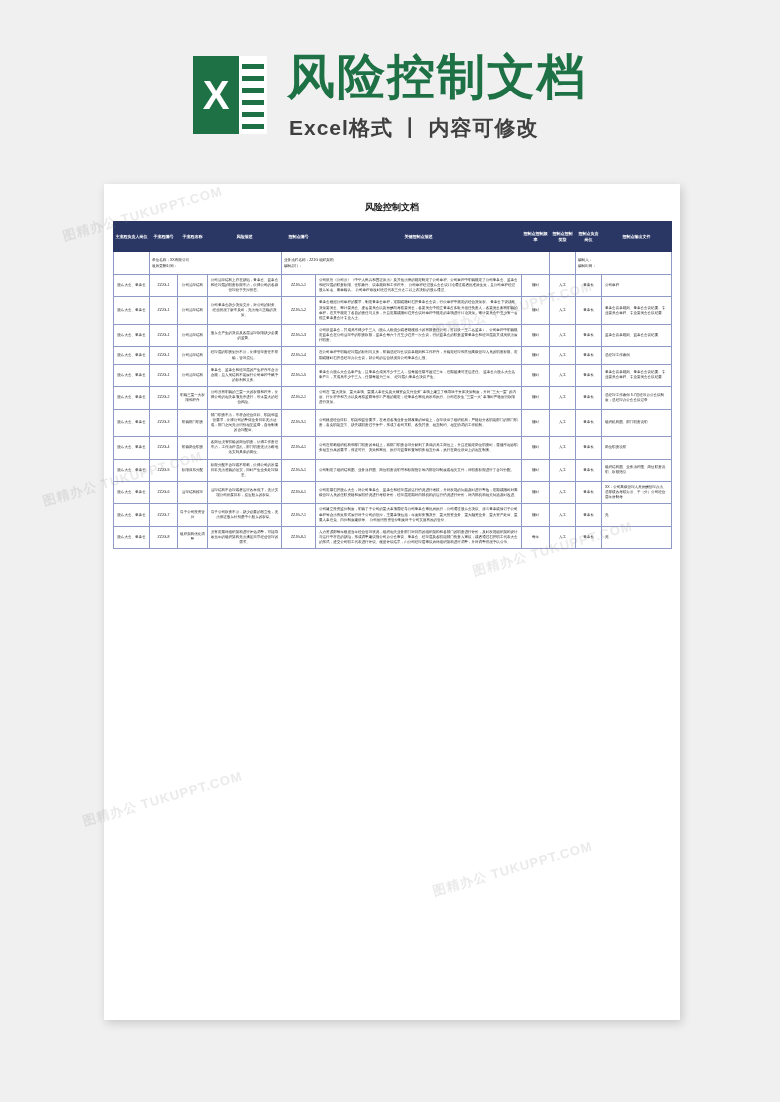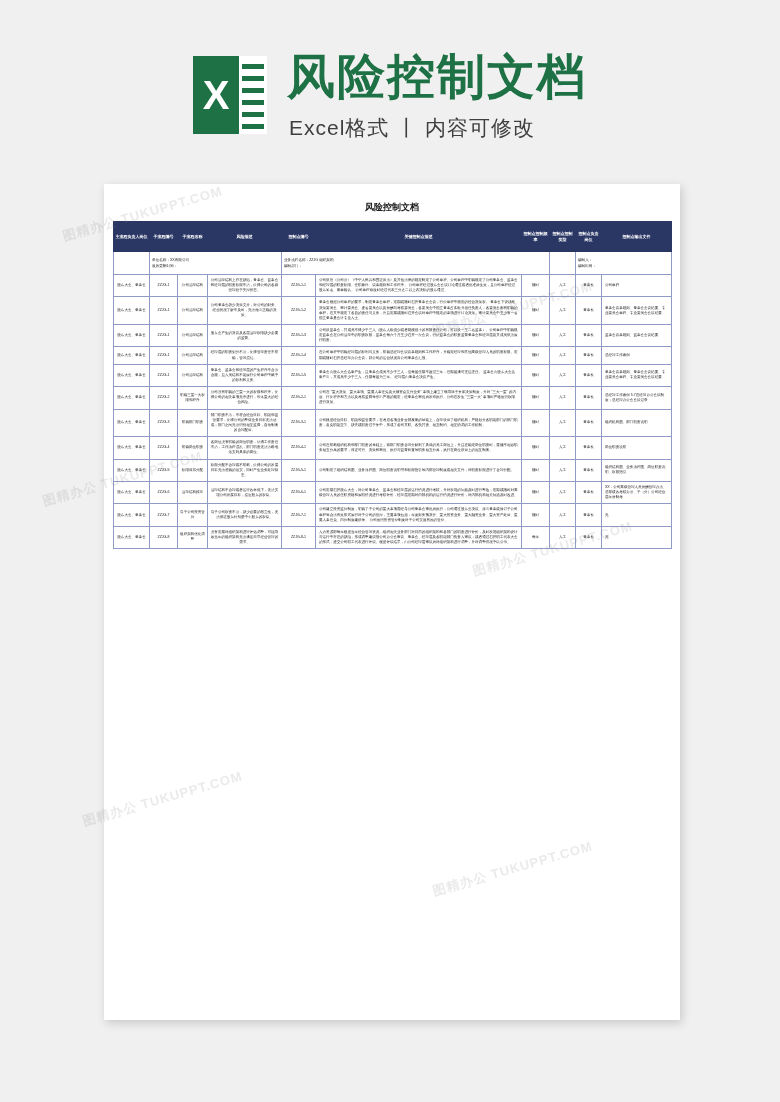--- a/index.html
+++ b/index.html
@@ -73,21 +73,21 @@
     color: #1e7145;
     font-size: 48px;
     font-weight: bold;
     line-height: 1.05;
     letter-spacing: 2px;
     white-space: nowrap;
   }
   .banner-sub {
     color: #3f3f3f;
     font-size: 21px;
-    font-weight: normal;
+    font-weight: bold;
     margin-top: 12px;
     margin-left: 2px;
     letter-spacing: 1px;
     white-space: nowrap;
   }
 
   
   .sheet {
     position: absolute;
     left: 104px; top: 184px;

